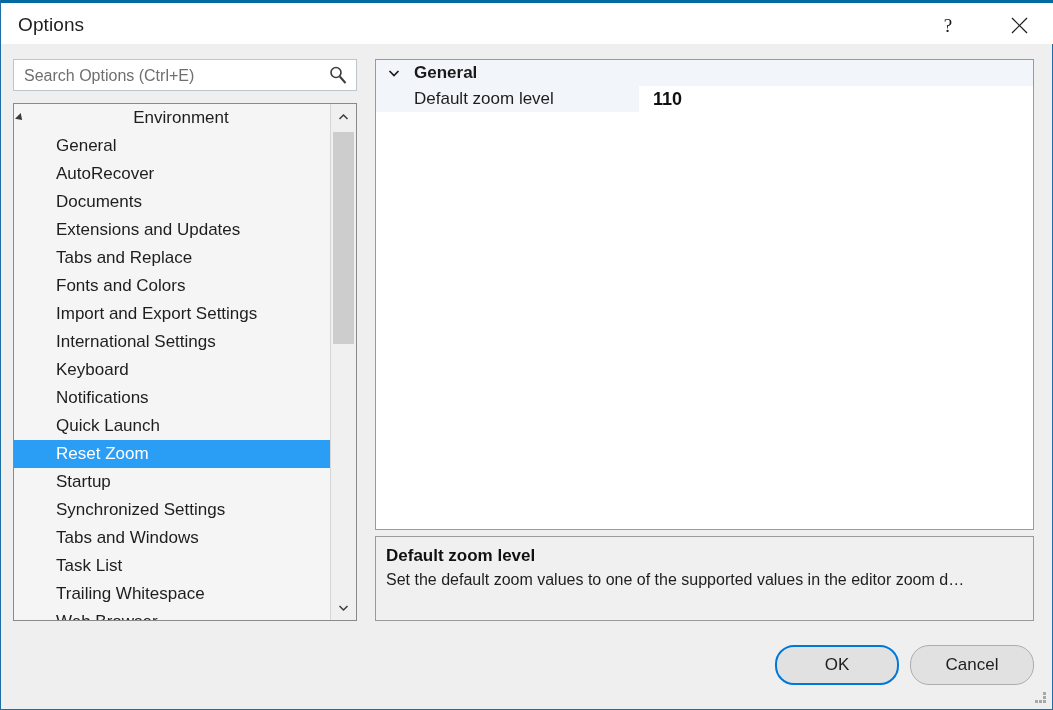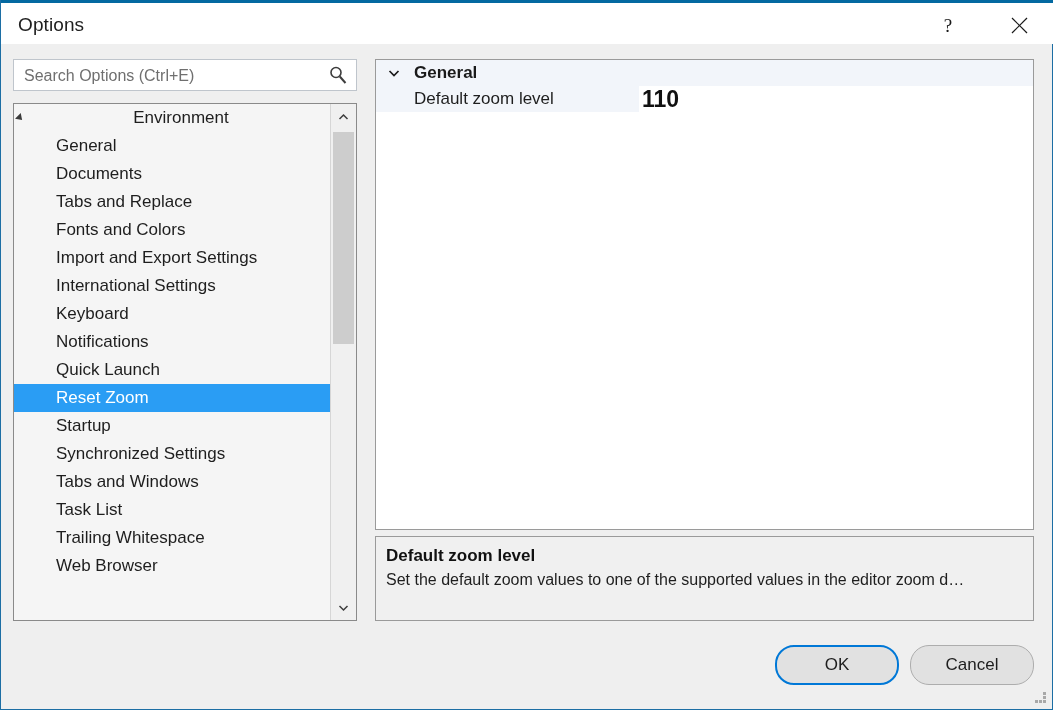--- a/index.html
+++ b/index.html
@@ -238,23 +238,23 @@
   #property-value-cell {
     position: absolute;
     left: 263px;
     top: 0;
     width: 394px;
     height: 26px;
     background: #ffffff;
   }
   #property-value {
     position: absolute;
-    left: 3px;
-    top: 0;
-    font-size: 23px;
+    left: 14px;
+    top: 0;
+    font-size: 18px;
     font-weight: bold;
     color: #101010;
     line-height: 26px;
   }
 
   
   #desc-panel {
     position: absolute;
     left: 374px;
     top: 536px;
@@ -347,21 +347,27 @@
 
       <div class="tree-item root">
         <span class="tree-expander"></span>
         <span>Environment</span>
       </div>
 
       <div class="tree-item">
         <span>General</span>
       </div>
       <div class="tree-item">
+        <span>AutoRecover</span>
+      </div>
+      <div class="tree-item">
         <span>Documents</span>
+      </div>
+      <div class="tree-item">
+        <span>Extensions and Updates</span>
       </div>
       <div class="tree-item">
         <span>Tabs and Replace</span>
       </div>
       <div class="tree-item">
         <span>Fonts and Colors</span>
       </div>
       <div class="tree-item">
         <span>Import and Export Settings</span>
       </div>

